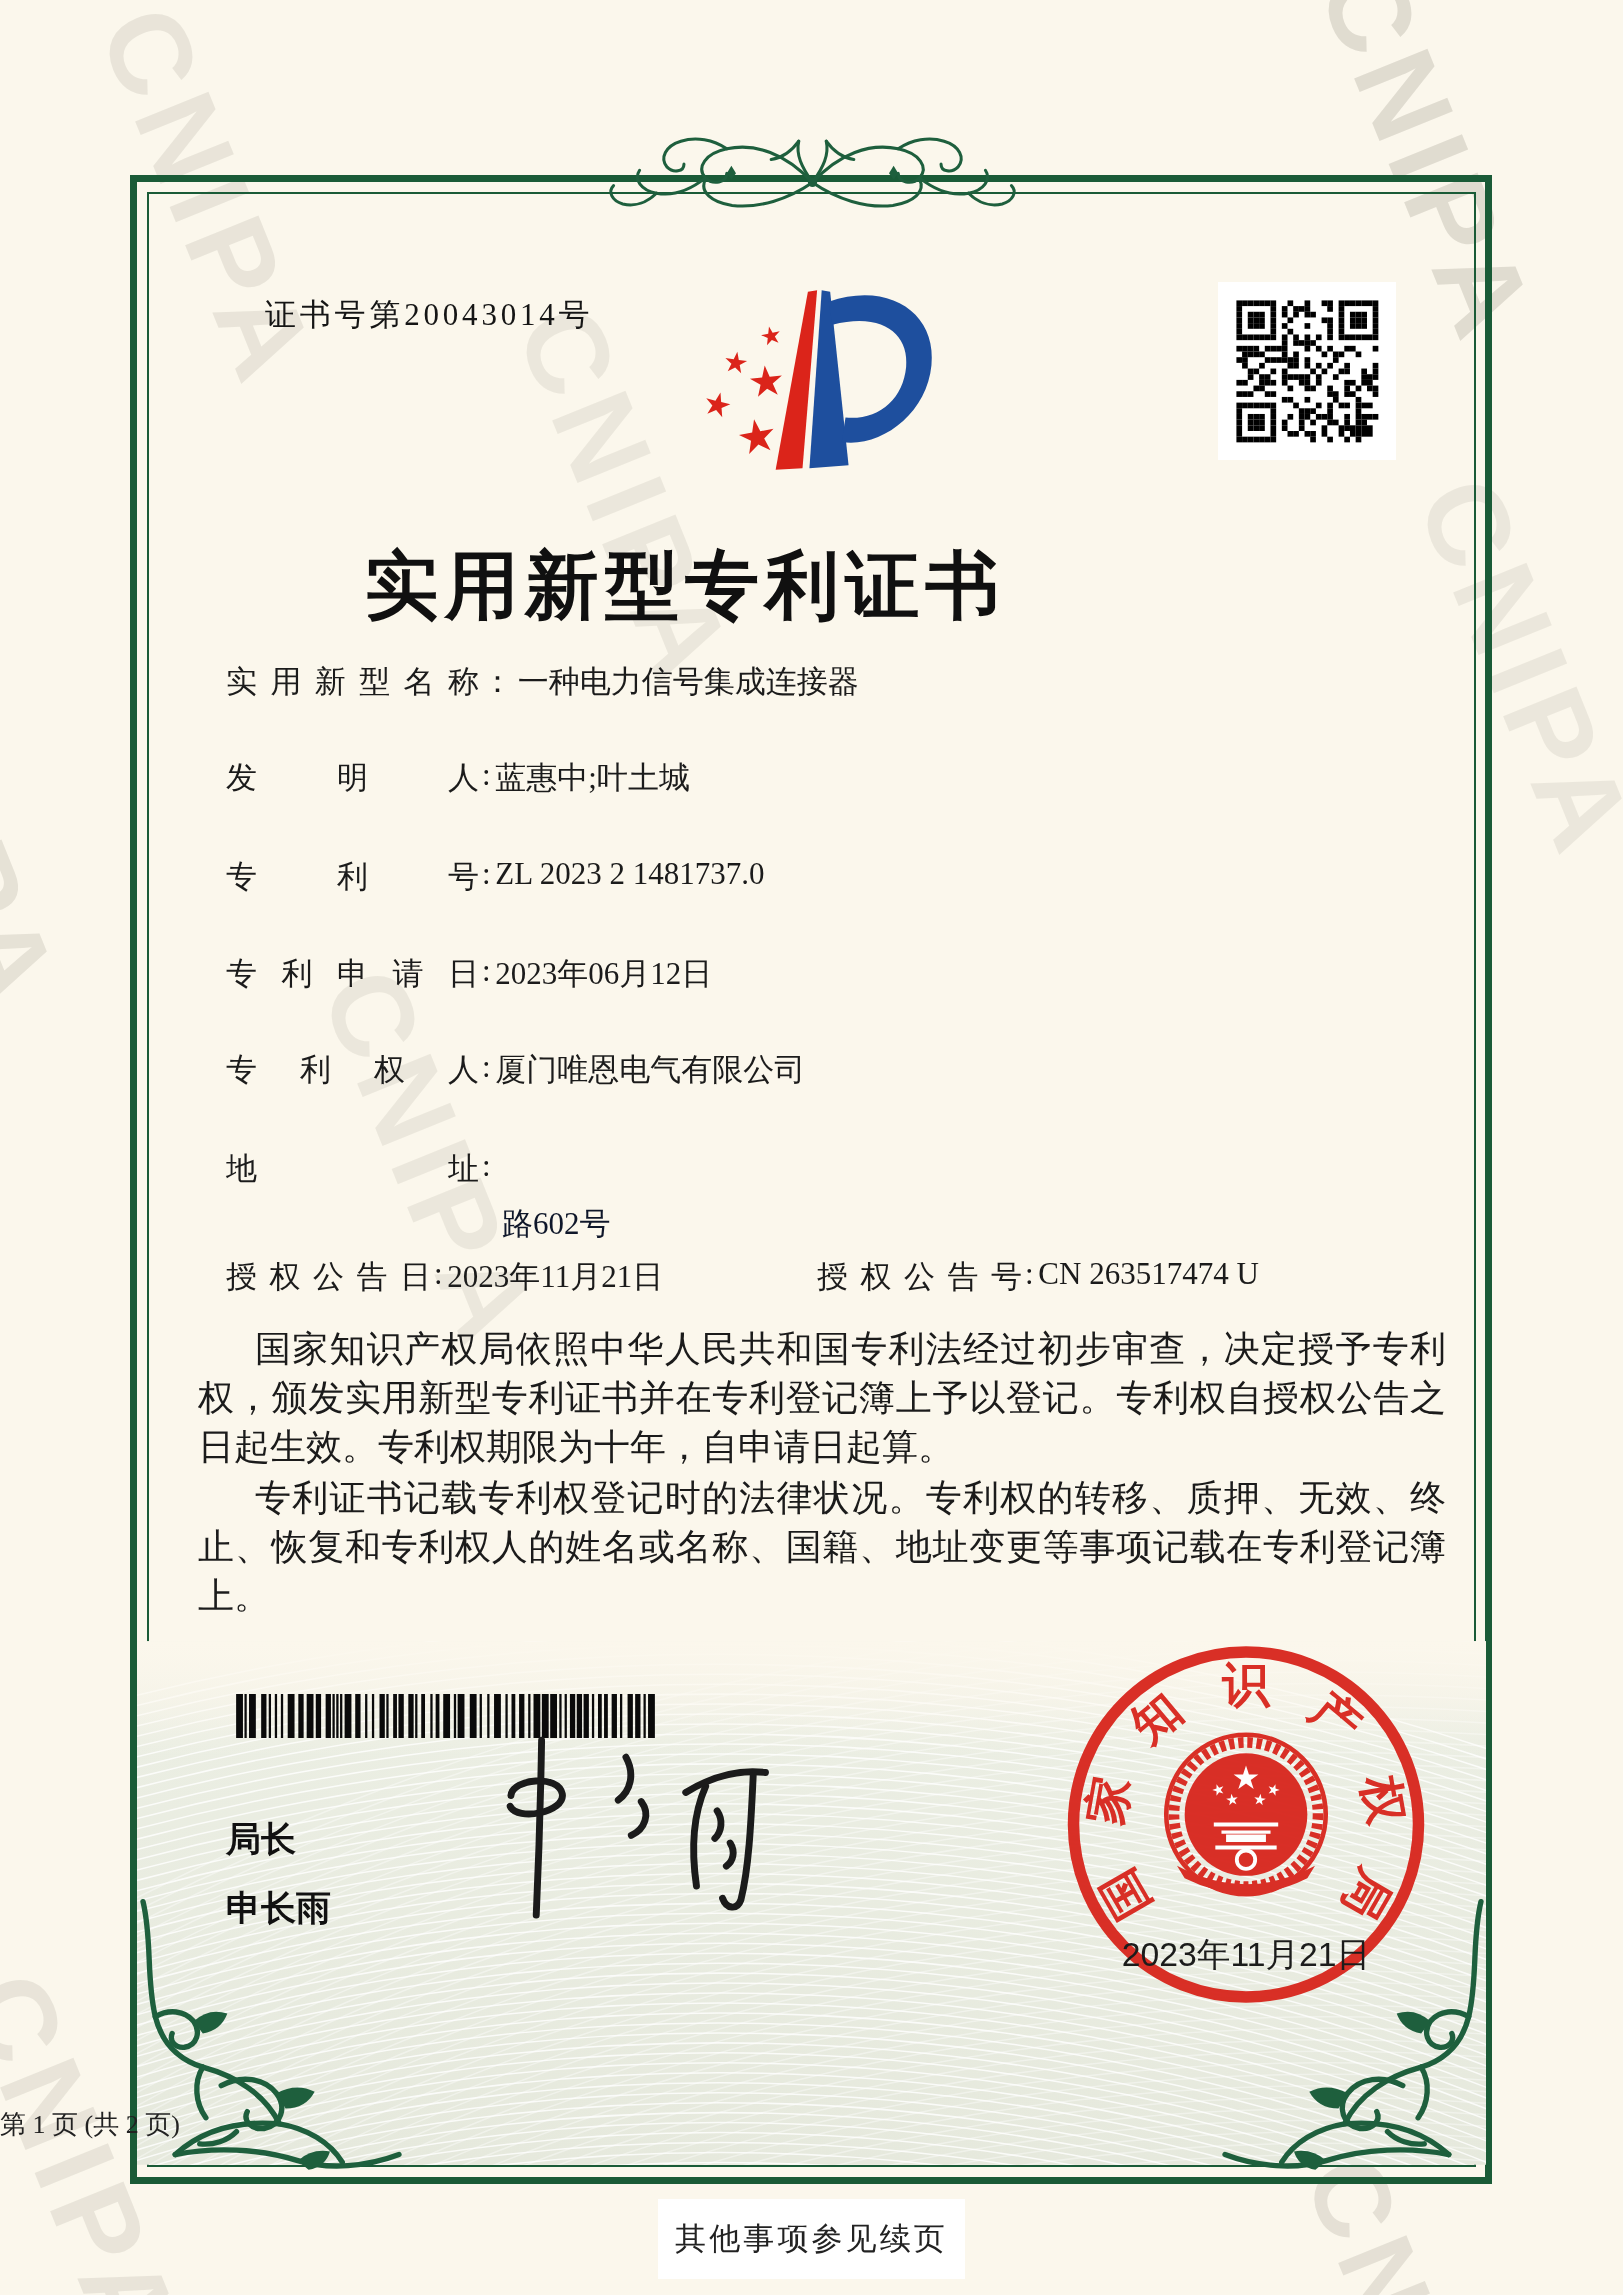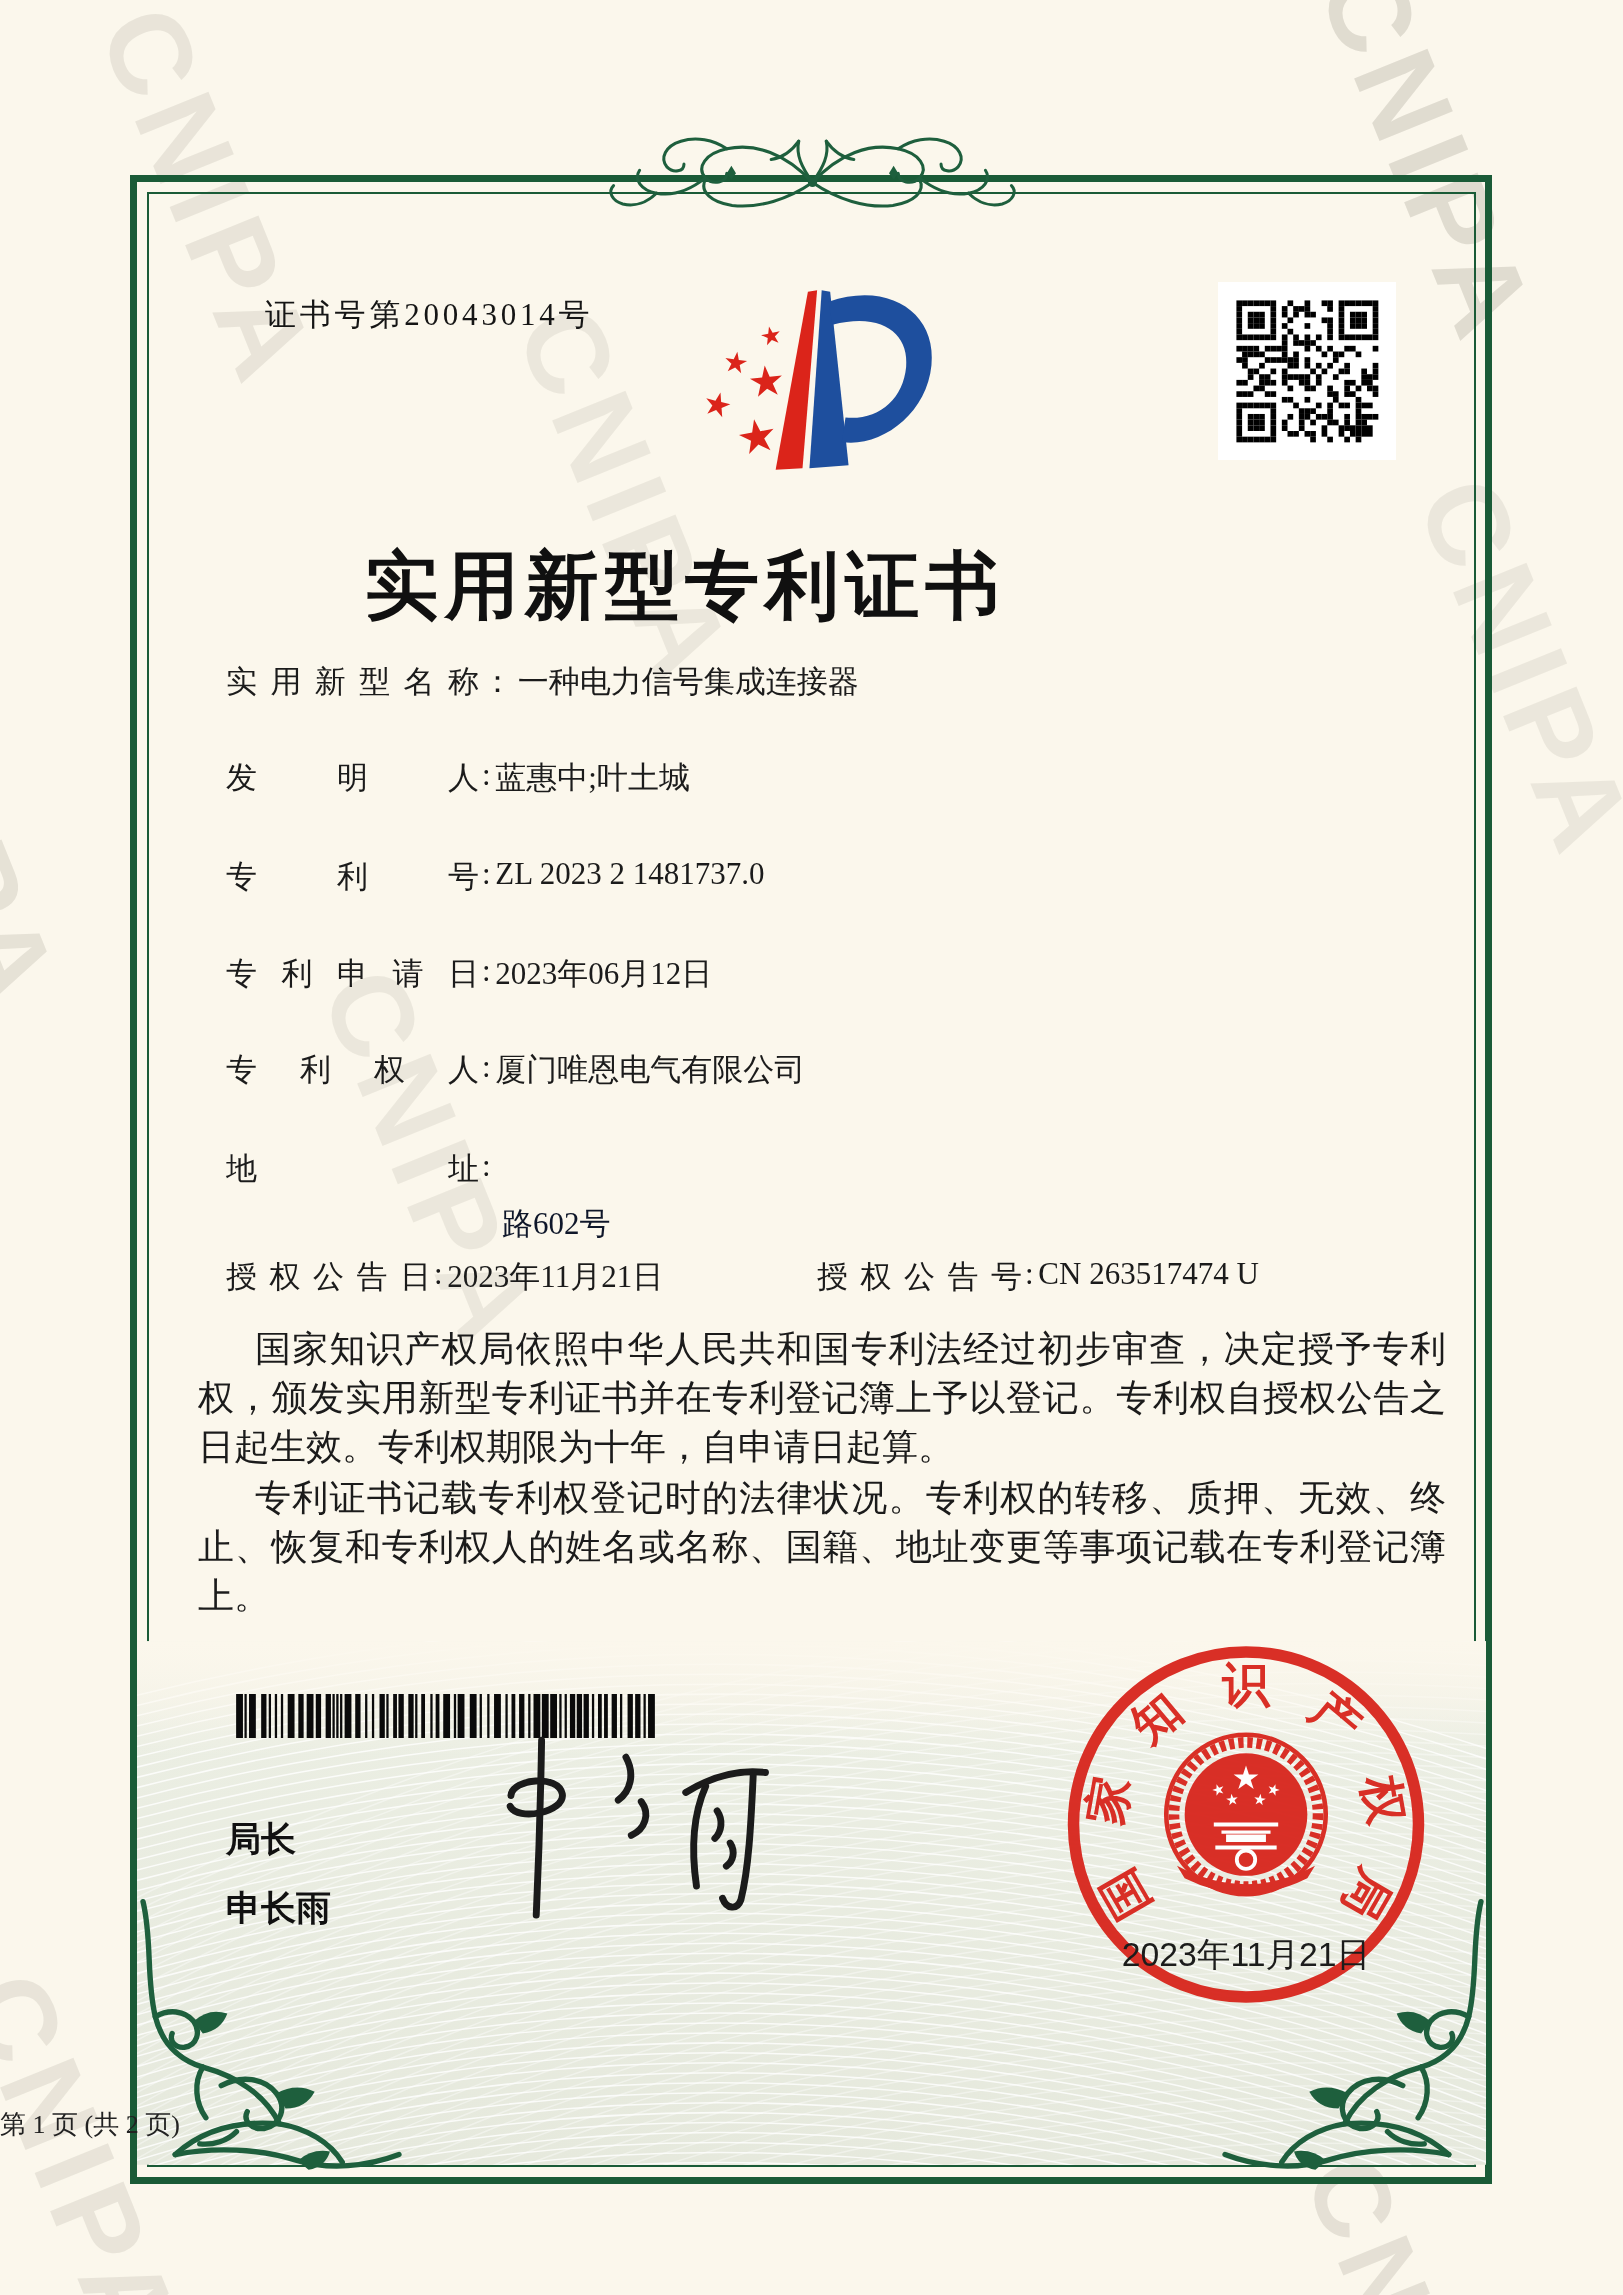--- a/index.html
+++ b/index.html
@@ -744,15 +744,18 @@
     </g>
     <g fill="#1e5f3d">
       <path d="M84 166 q20 -18 44 -10 q-8 22 -32 26 z"></path>
       <path d="M192 260 q26 -14 50 -2 q-12 22 -38 22 z"></path>
       <path d="M220 348 q18 -16 42 -12 q-6 20 -28 24 z"></path>
     </g>
   </svg>
 
   <div class="abs footer-page" style="left:0;top:2107px;">第 1 页 (共 2 页)</div>
 
+  <div class="note-box">
+    <span>其他事项参见续页</span>
+  </div>
 
 </div>
 
 
 </body></html>

